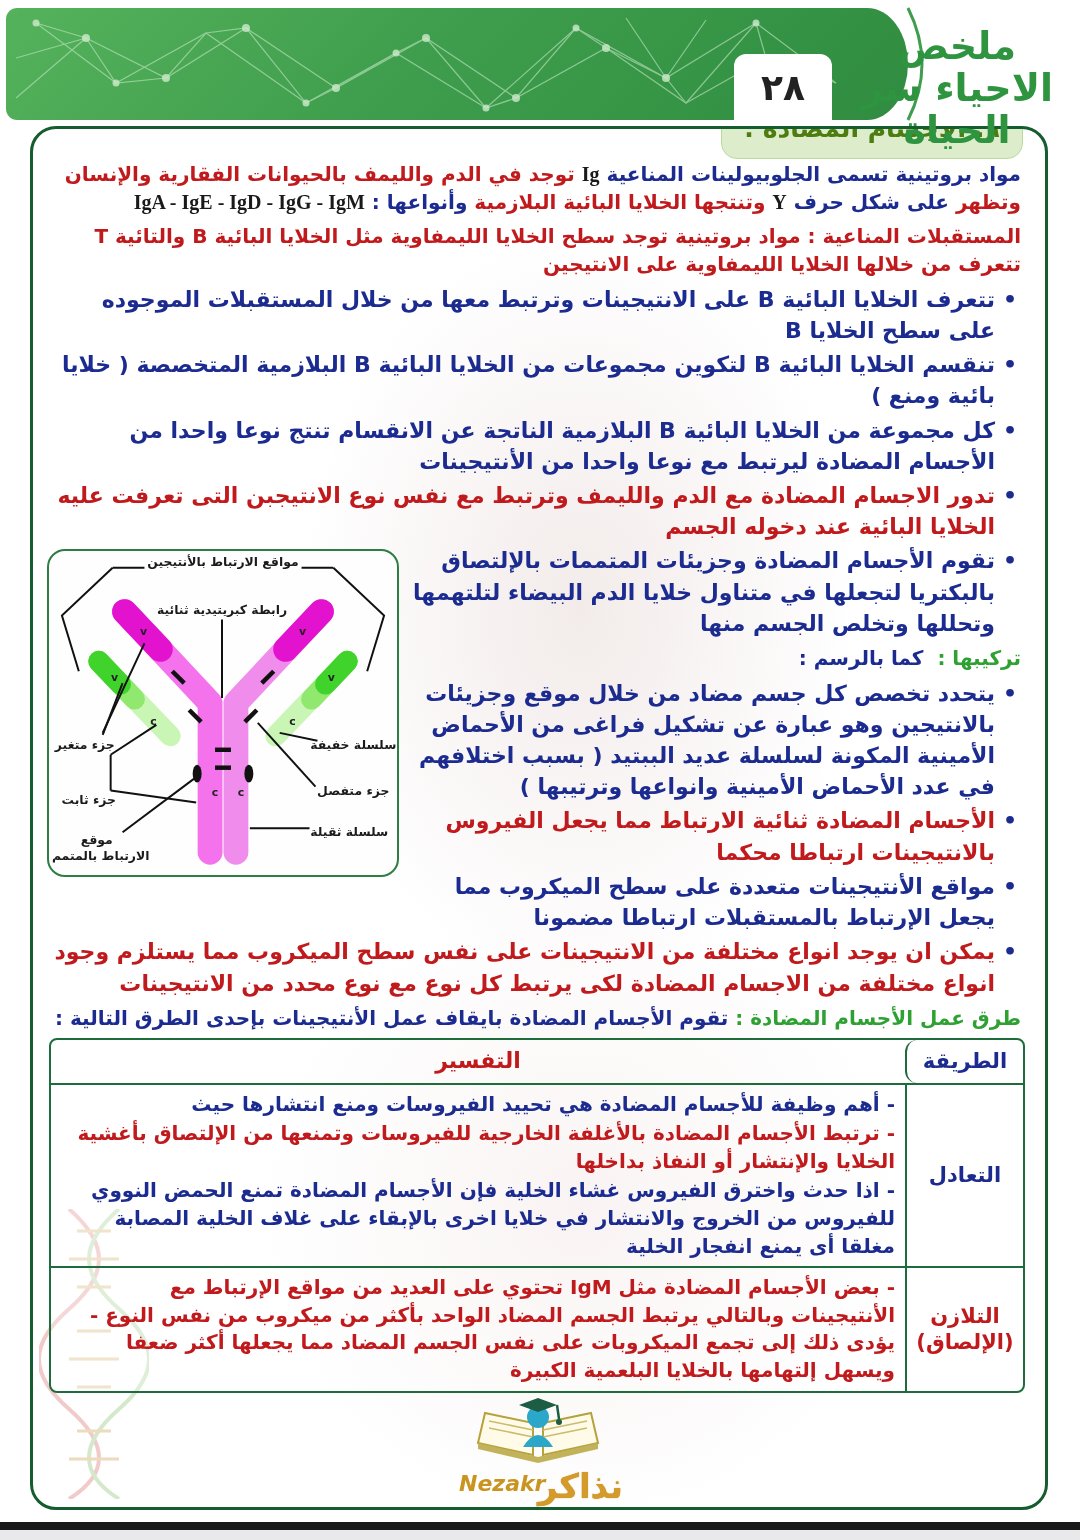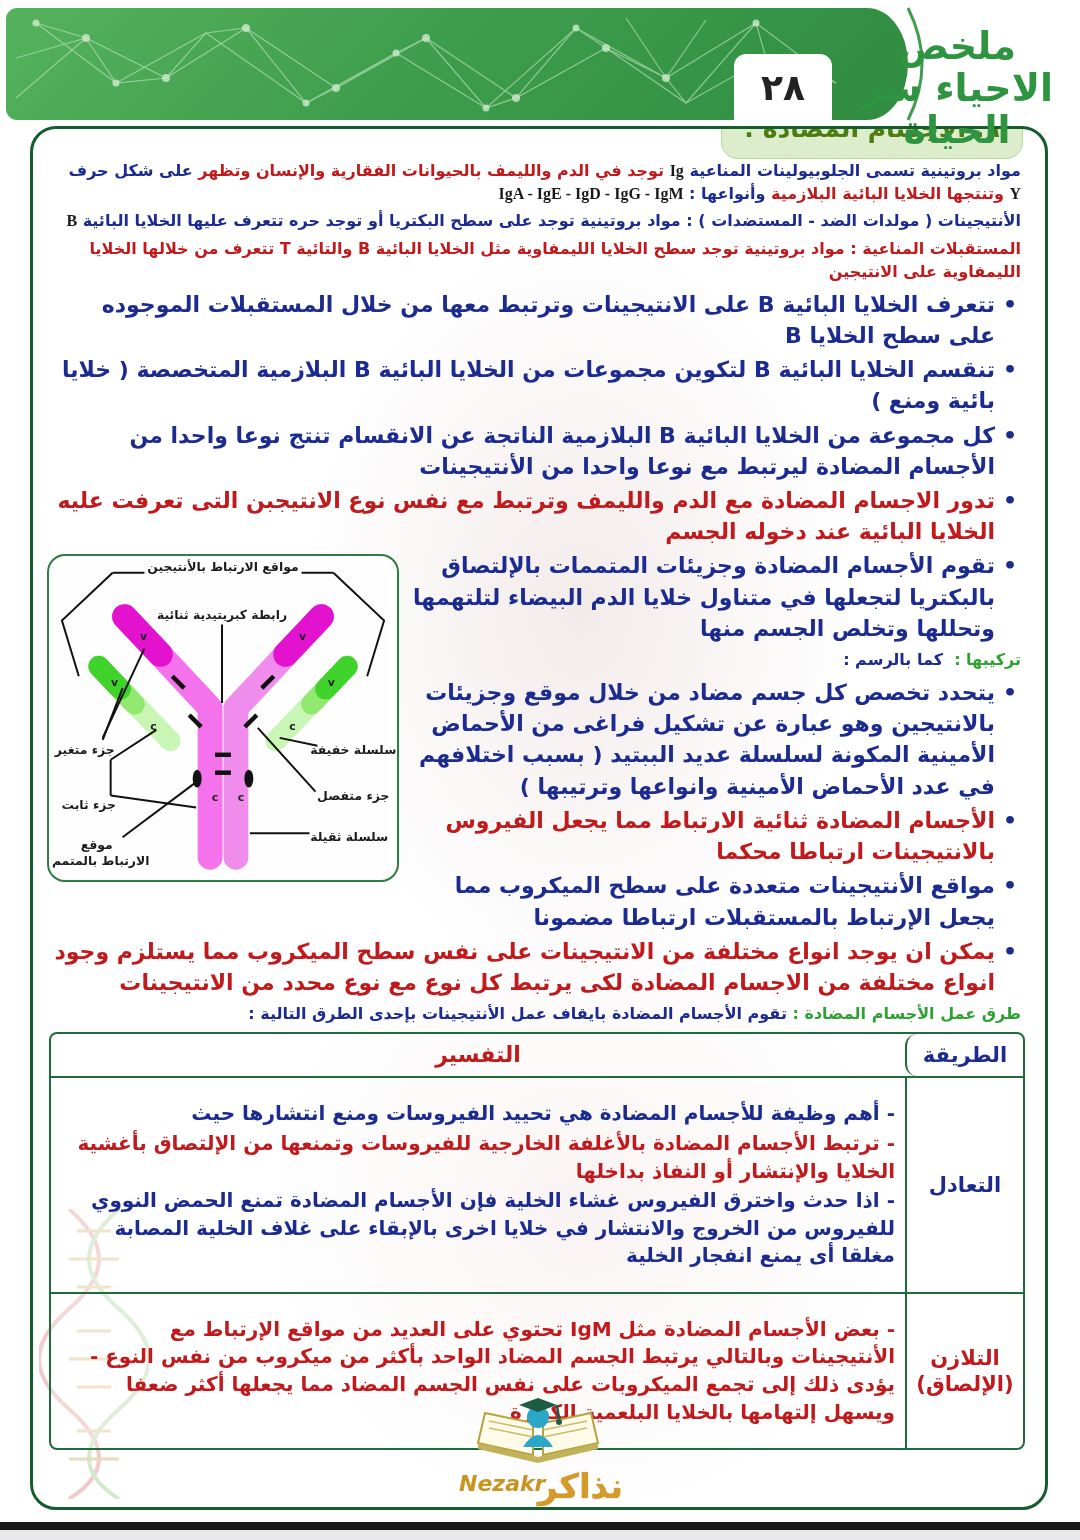--- a/index.html
+++ b/index.html
@@ -23,40 +23,40 @@
   .header-title{position:absolute;right:10px;top:26px;width:226px;text-align:center;
     color:#2e9440;font-size:38px;font-weight:bold;line-height:1.1;}
 
   
   .content{position:relative;margin:2px 32px 0 30px;height:1384px;box-sizing:border-box;
     border:3px solid #155c2e;border-radius:26px;padding:26px 18px 0 14px;
     direction:rtl;text-align:right;z-index:1;overflow:hidden;background:transparent;}
   .section-badge{position:absolute;top:-17px;right:22px;background:#ddecca;border:1px solid #bcd9a0;
     border-radius:16px;padding:1px 22px 15px;color:#4d7c0f;font-size:25px;font-weight:bold;z-index:3;}
 
-  .para{margin:5px 6px;font-size:16px;font-weight:bold;line-height:1.42;}
+  .para{margin:5px 6px;font-size:20px;font-weight:bold;line-height:1.42;}
   .navy{color:#1c2b8f;}
   .red{color:#c01a1d;}
   .green{color:#2fa133;}
   .latin{font-family:"Liberation Serif",serif;color:#1a1a1a;font-weight:bold;direction:ltr;unicode-bidi:embed;}
   .bullet{display:flex;gap:8px;margin:3px 10px 3px 4px;font-size:22px;font-weight:bold;line-height:1.42;}
   .bullet .dot{color:#1c2b8f;flex:0 0 auto;}
 
   
   .diagram{float:left;width:352px;height:328px;border:2.5px solid #2e7d42;border-radius:18px;
     background:#fefefe;margin:4px 10px 6px 0;box-sizing:border-box;position:relative;z-index:2;}
   .diagram svg{width:100%;height:100%;}
   .dlabel{font-size:12.5px;font-weight:bold;fill:#1b1b1b;}
 
   
   .tbl{clear:none;margin:6px 2px 0 2px;border:2.5px solid #1e6b3c;border-radius:8px;overflow:hidden;
     background:rgba(255,255,255,.25);position:relative;z-index:2;}
   .trow{display:grid;grid-template-columns:118px 1fr;border-top:2px solid #1e6b3c;}
   .trow:first-child{border-top:none;}
-  .cell{padding:20px 10px;box-sizing:border-box;}
+  .cell{padding:4px 10px;box-sizing:border-box;}
   .cell-m{border-left:2px solid #1e6b3c;display:flex;align-items:center;justify-content:center;
     text-align:center;font-size:21px;font-weight:bold;line-height:1.25;}
   .cell-e{font-size:20px;font-weight:bold;line-height:1.38;}
   .cell-e .tline{margin:2px 0;}
   .thead .cell{padding:6px 10px;border-radius:12px;}
   .thead .cell-e{text-align:center;font-size:22px;}
 
   
   .watermark{position:absolute;left:420px;top:1266px;width:170px;height:112px;z-index:4;text-align:center;}
   .watermark-text{position:relative;font-size:34px;font-weight:bold;color:#d49a2a;line-height:.9;
@@ -115,23 +115,20 @@
     <div class="header-title">ملخص الاحياء سر الحياة</div>
   </div>
 
   <div class="content">
     <div class="section-badge">٦: الأجسام المضادة :</div>
 
     <p class="para">
       <span class="navy">مواد بروتينية تسمى الجلوبيولينات المناعية </span><span class="latin">Ig</span><span class="red"> توجد في الدم والليمف بالحيوانات الفقارية والإنسان وتظهر </span><span class="navy">على شكل حرف </span><span class="latin">Y</span><span class="red"> وتنتجها الخلايا البائية البلازمية </span><span class="navy">وأنواعها : </span><span class="latin">IgA - IgE - IgD - IgG - IgM</span>
     </p>
 
-    <p class="para">
-      <span class="navy">الأنتيجينات ( مولدات الضد - المستضدات ) : </span><span class="navy">مواد بروتينية توجد على سطح البكتريا أو توجد حره تتعرف عليها الخلايا البائية </span><span class="latin">B</span>
-    </p>
 
     <p class="para">
       <span class="red">المستقبلات المناعية : </span><span class="red">مواد بروتينية توجد سطح الخلايا الليمفاوية مثل الخلايا البائية B والتائية T تتعرف من خلالها الخلايا الليمفاوية على الانتيجين</span>
     </p>
 
 
     <div class="bullet">
         <span class="dot">•</span>
         <span class="navy">تتعرف الخلايا البائية B على الانتيجينات وترتبط معها من خلال المستقبلات الموجوده على سطح الخلايا B</span>
       </div>

